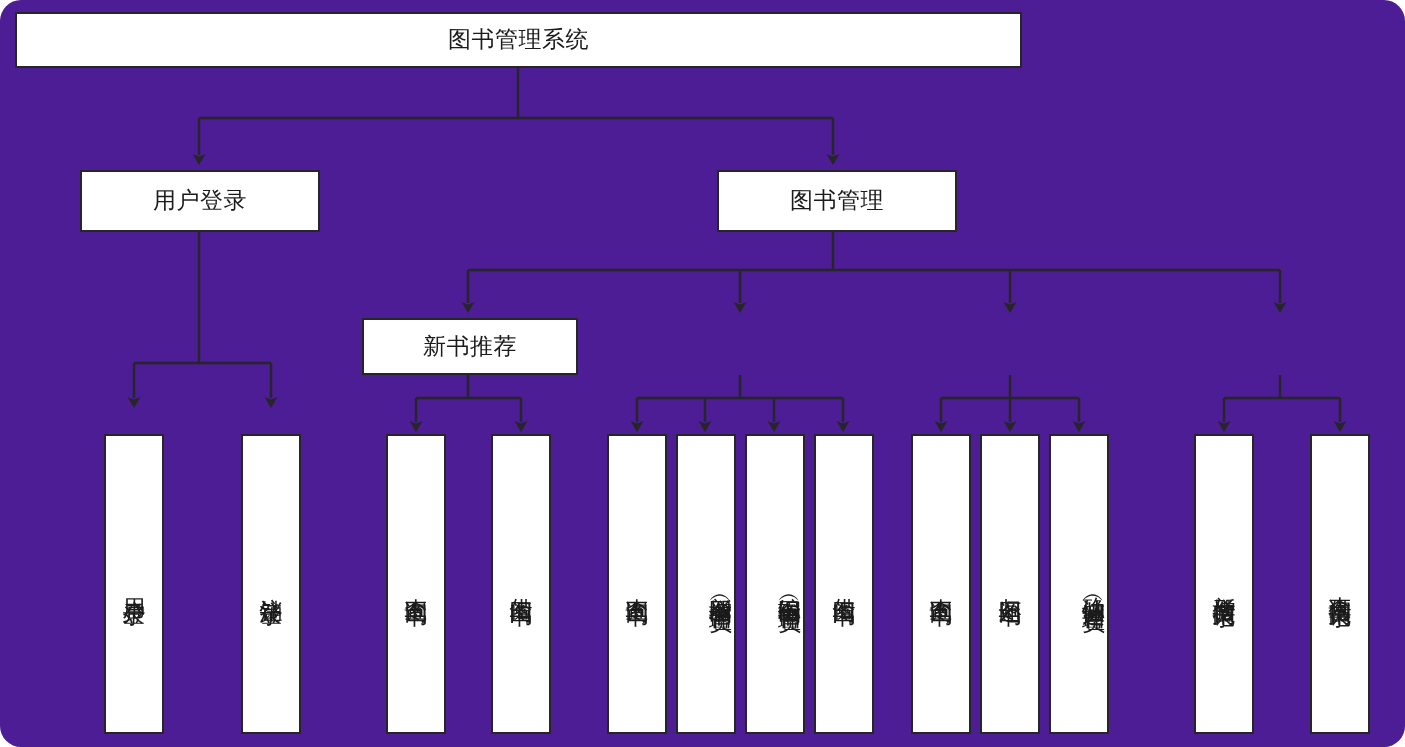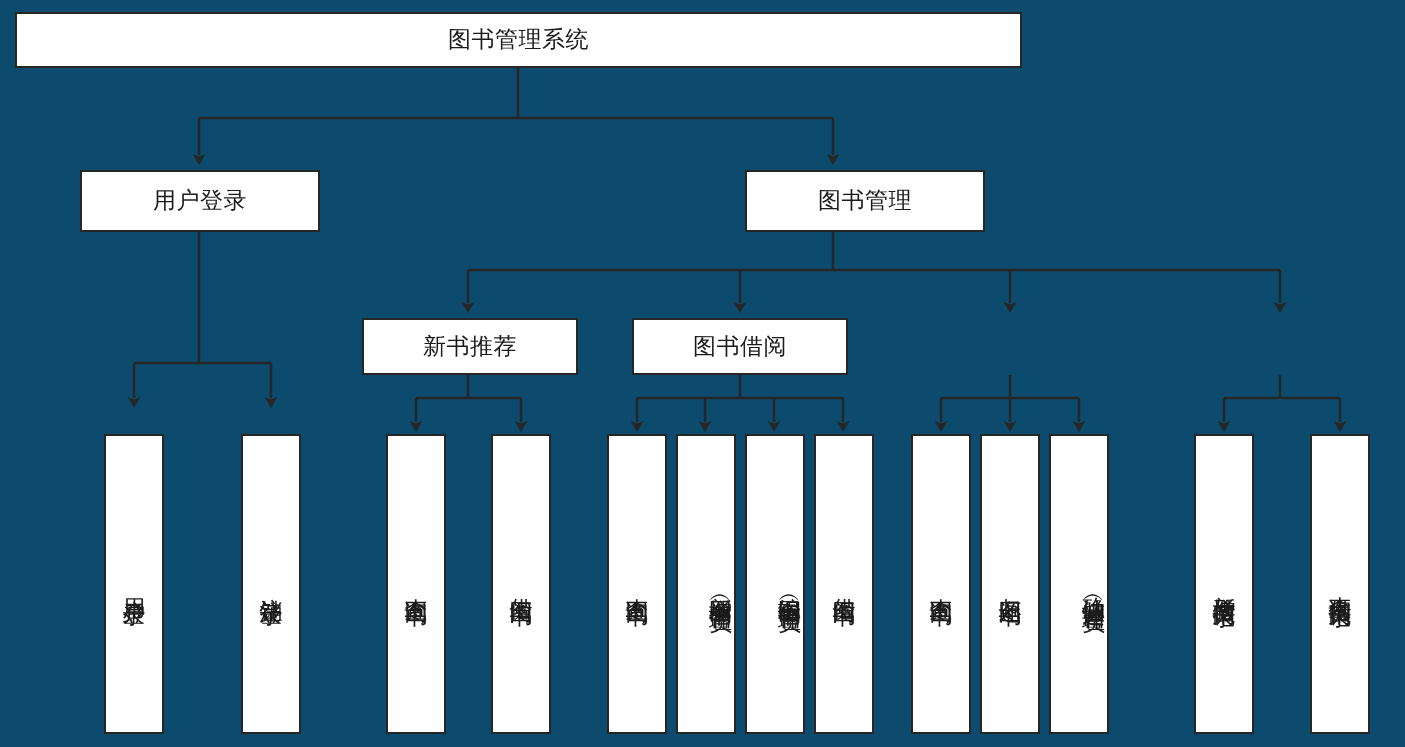--- a/index.html
+++ b/index.html
@@ -7,22 +7,23 @@
     padding: 0;
     background: #ffffff;
   }
   body {
     font-family: "Liberation Sans", "DejaVu Sans", sans-serif;
   }
   #canvas {
     position: relative;
     width: 1405px;
     height: 747px;
-    background: #0c4a6e;
+    background: #4c1d95;
     overflow: hidden;
+    border-radius: 21px;
   }
   svg#edges {
     position: absolute;
     left: 0;
     top: 0;
     width: 1405px;
     height: 747px;
     pointer-events: none;
   }
   .node {
@@ -137,31 +138,28 @@
   </svg>
 
   <div class="node node-h" style="left:15px; top:12px; width:1007px; height:56px;">
     <span>图书管理系统</span>
   </div>
 
   <div class="node node-h" style="left:80px; top:170px; width:240px; height:62px;">
     <span>用户登录</span>
   </div>
 
-  <div class="node node-h" style="left:745px; top:170px; width:240px; height:62px;align-items:center;">
+  <div class="node node-h" style="left:717px; top:170px; width:240px; height:62px;align-items:center;">
     <span>图书管理</span>
   </div>
 
   <div class="node node-h" style="left:362px; top:318px; width:216px; height:57px;align-items:center;">
     <span>新书推荐</span>
   </div>
 
-  <div class="node node-h" style="left:632px; top:318px; width:216px; height:57px;">
-    <span>图书借阅</span>
-  </div>
 
 
 
   <div class="node node-v mid" style="left:104px; top:434px; width:60px; height:300px;">
     <span>用户登录</span>
   </div>
 
   <div class="node node-v mid" style="left:241px; top:434px; width:60px; height:300px;">
     <span>注销登录</span>
   </div>

